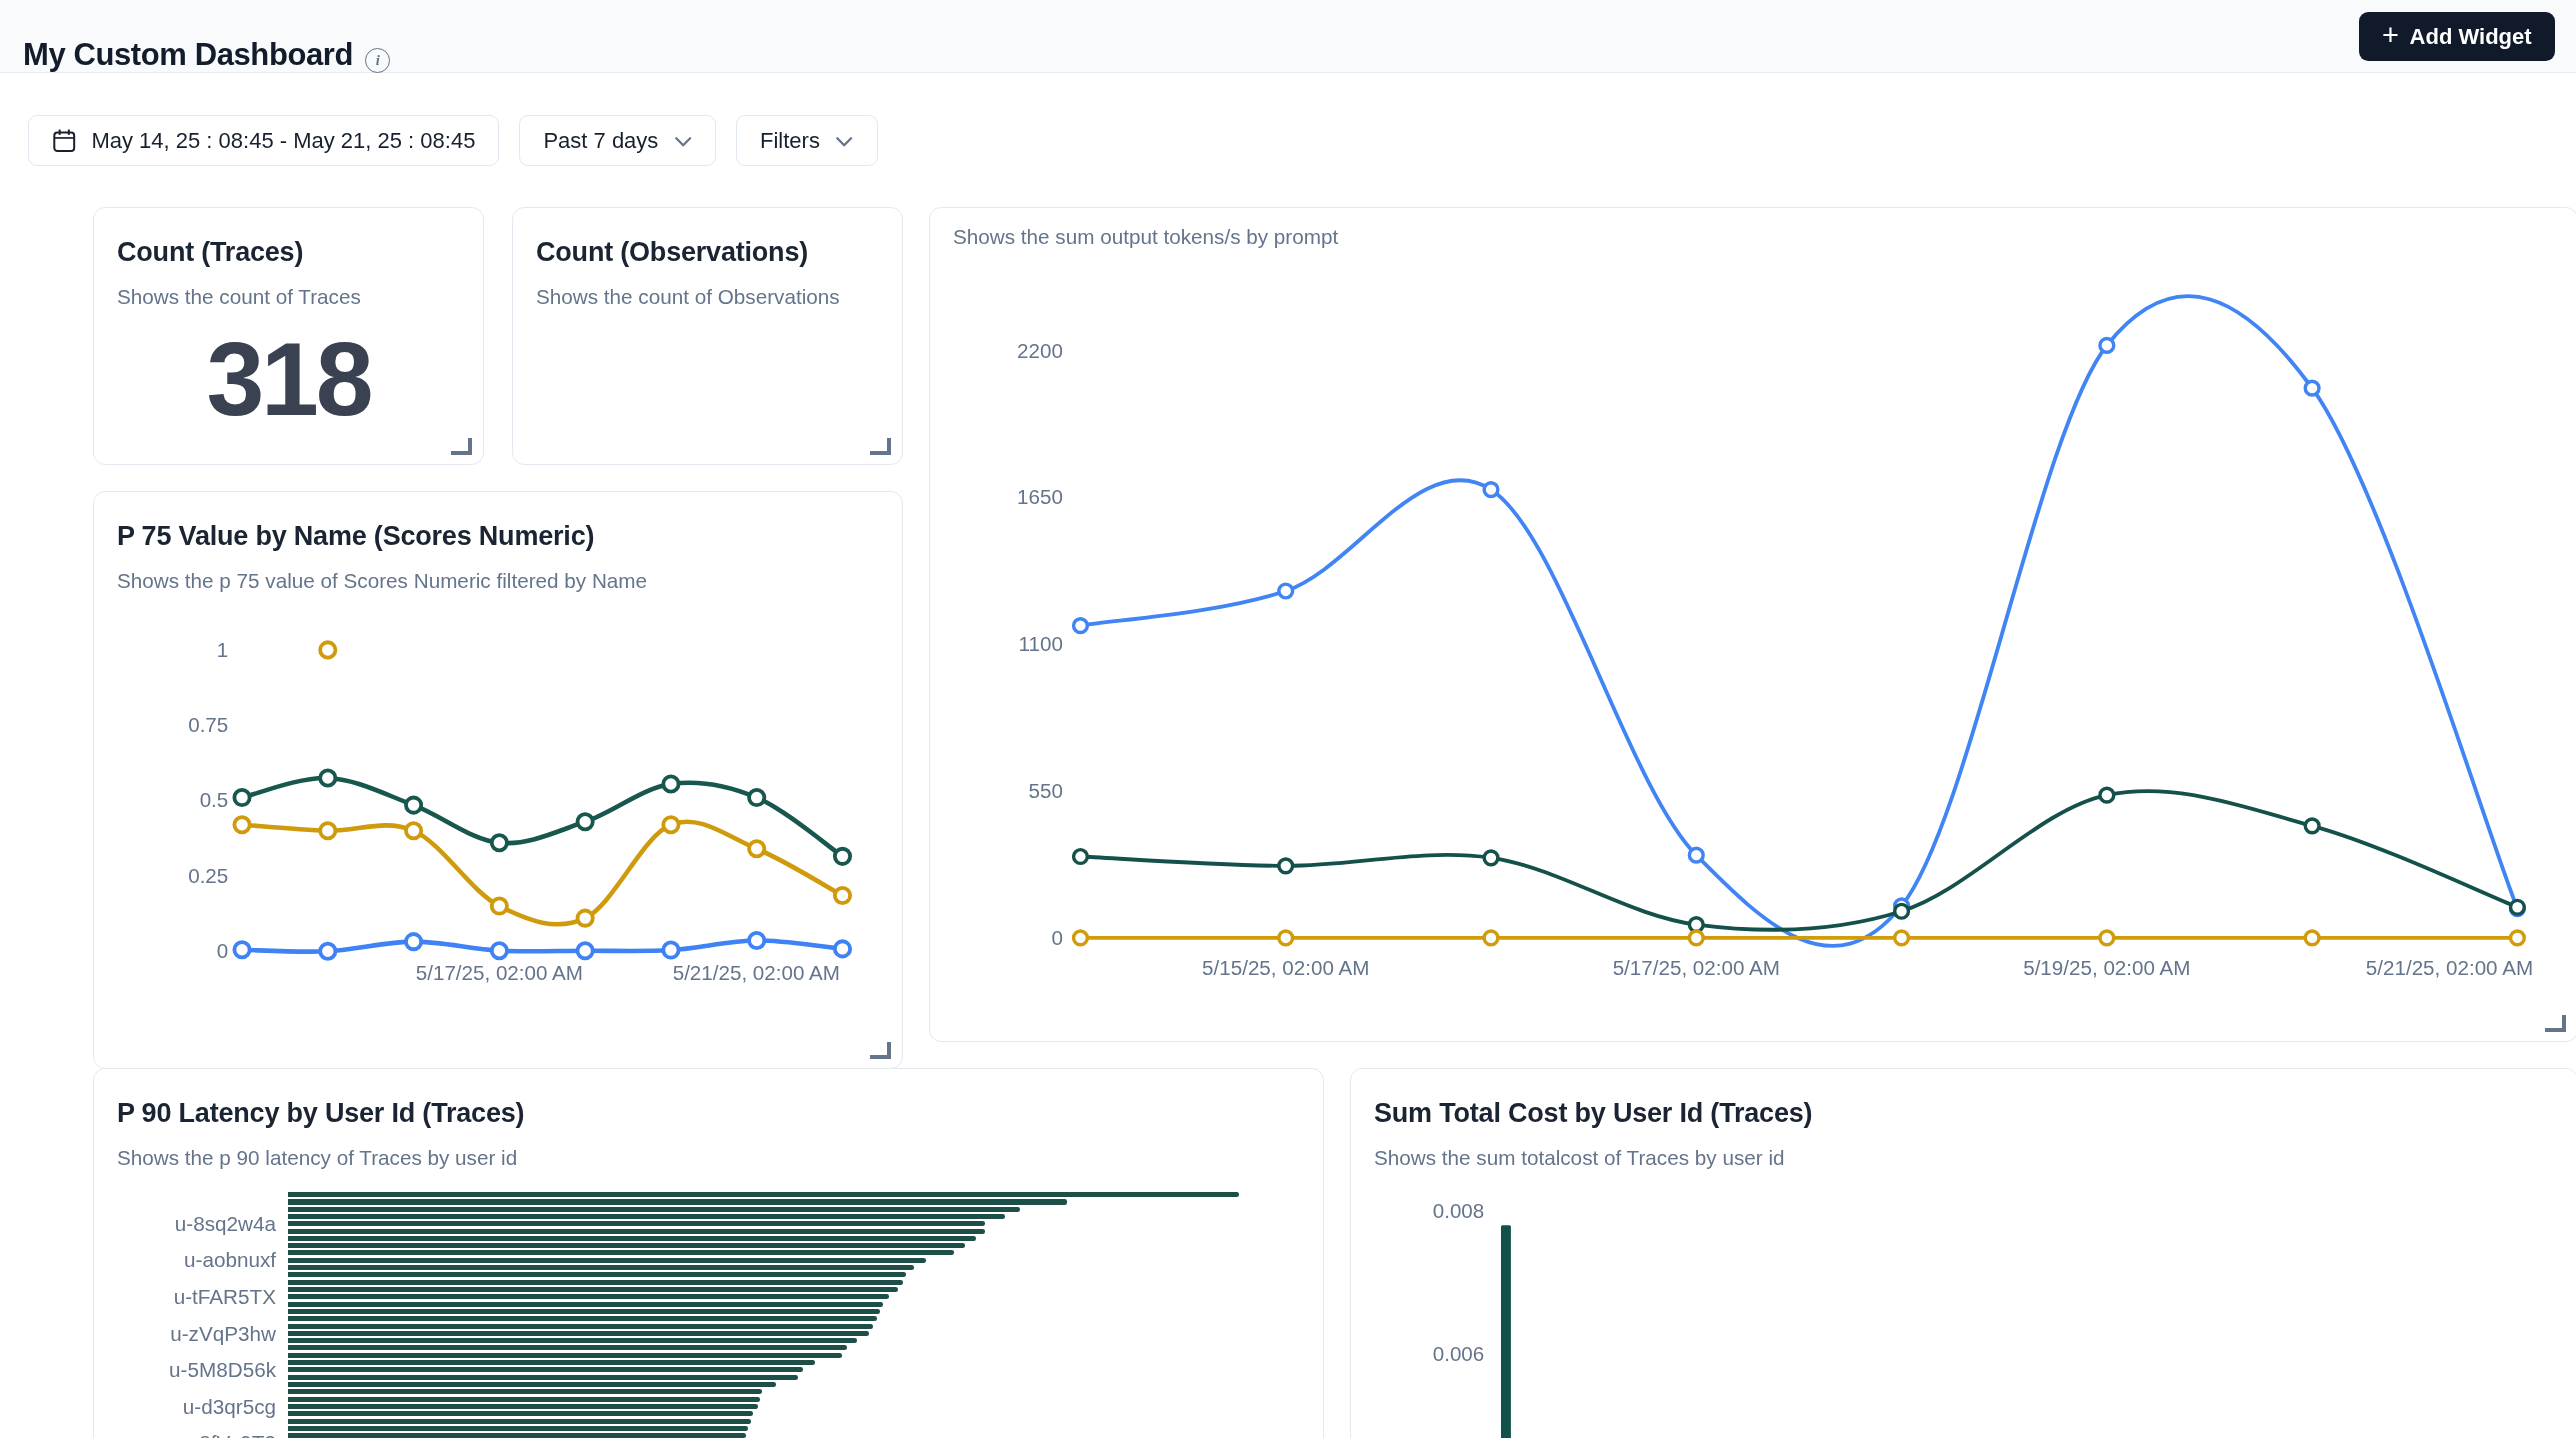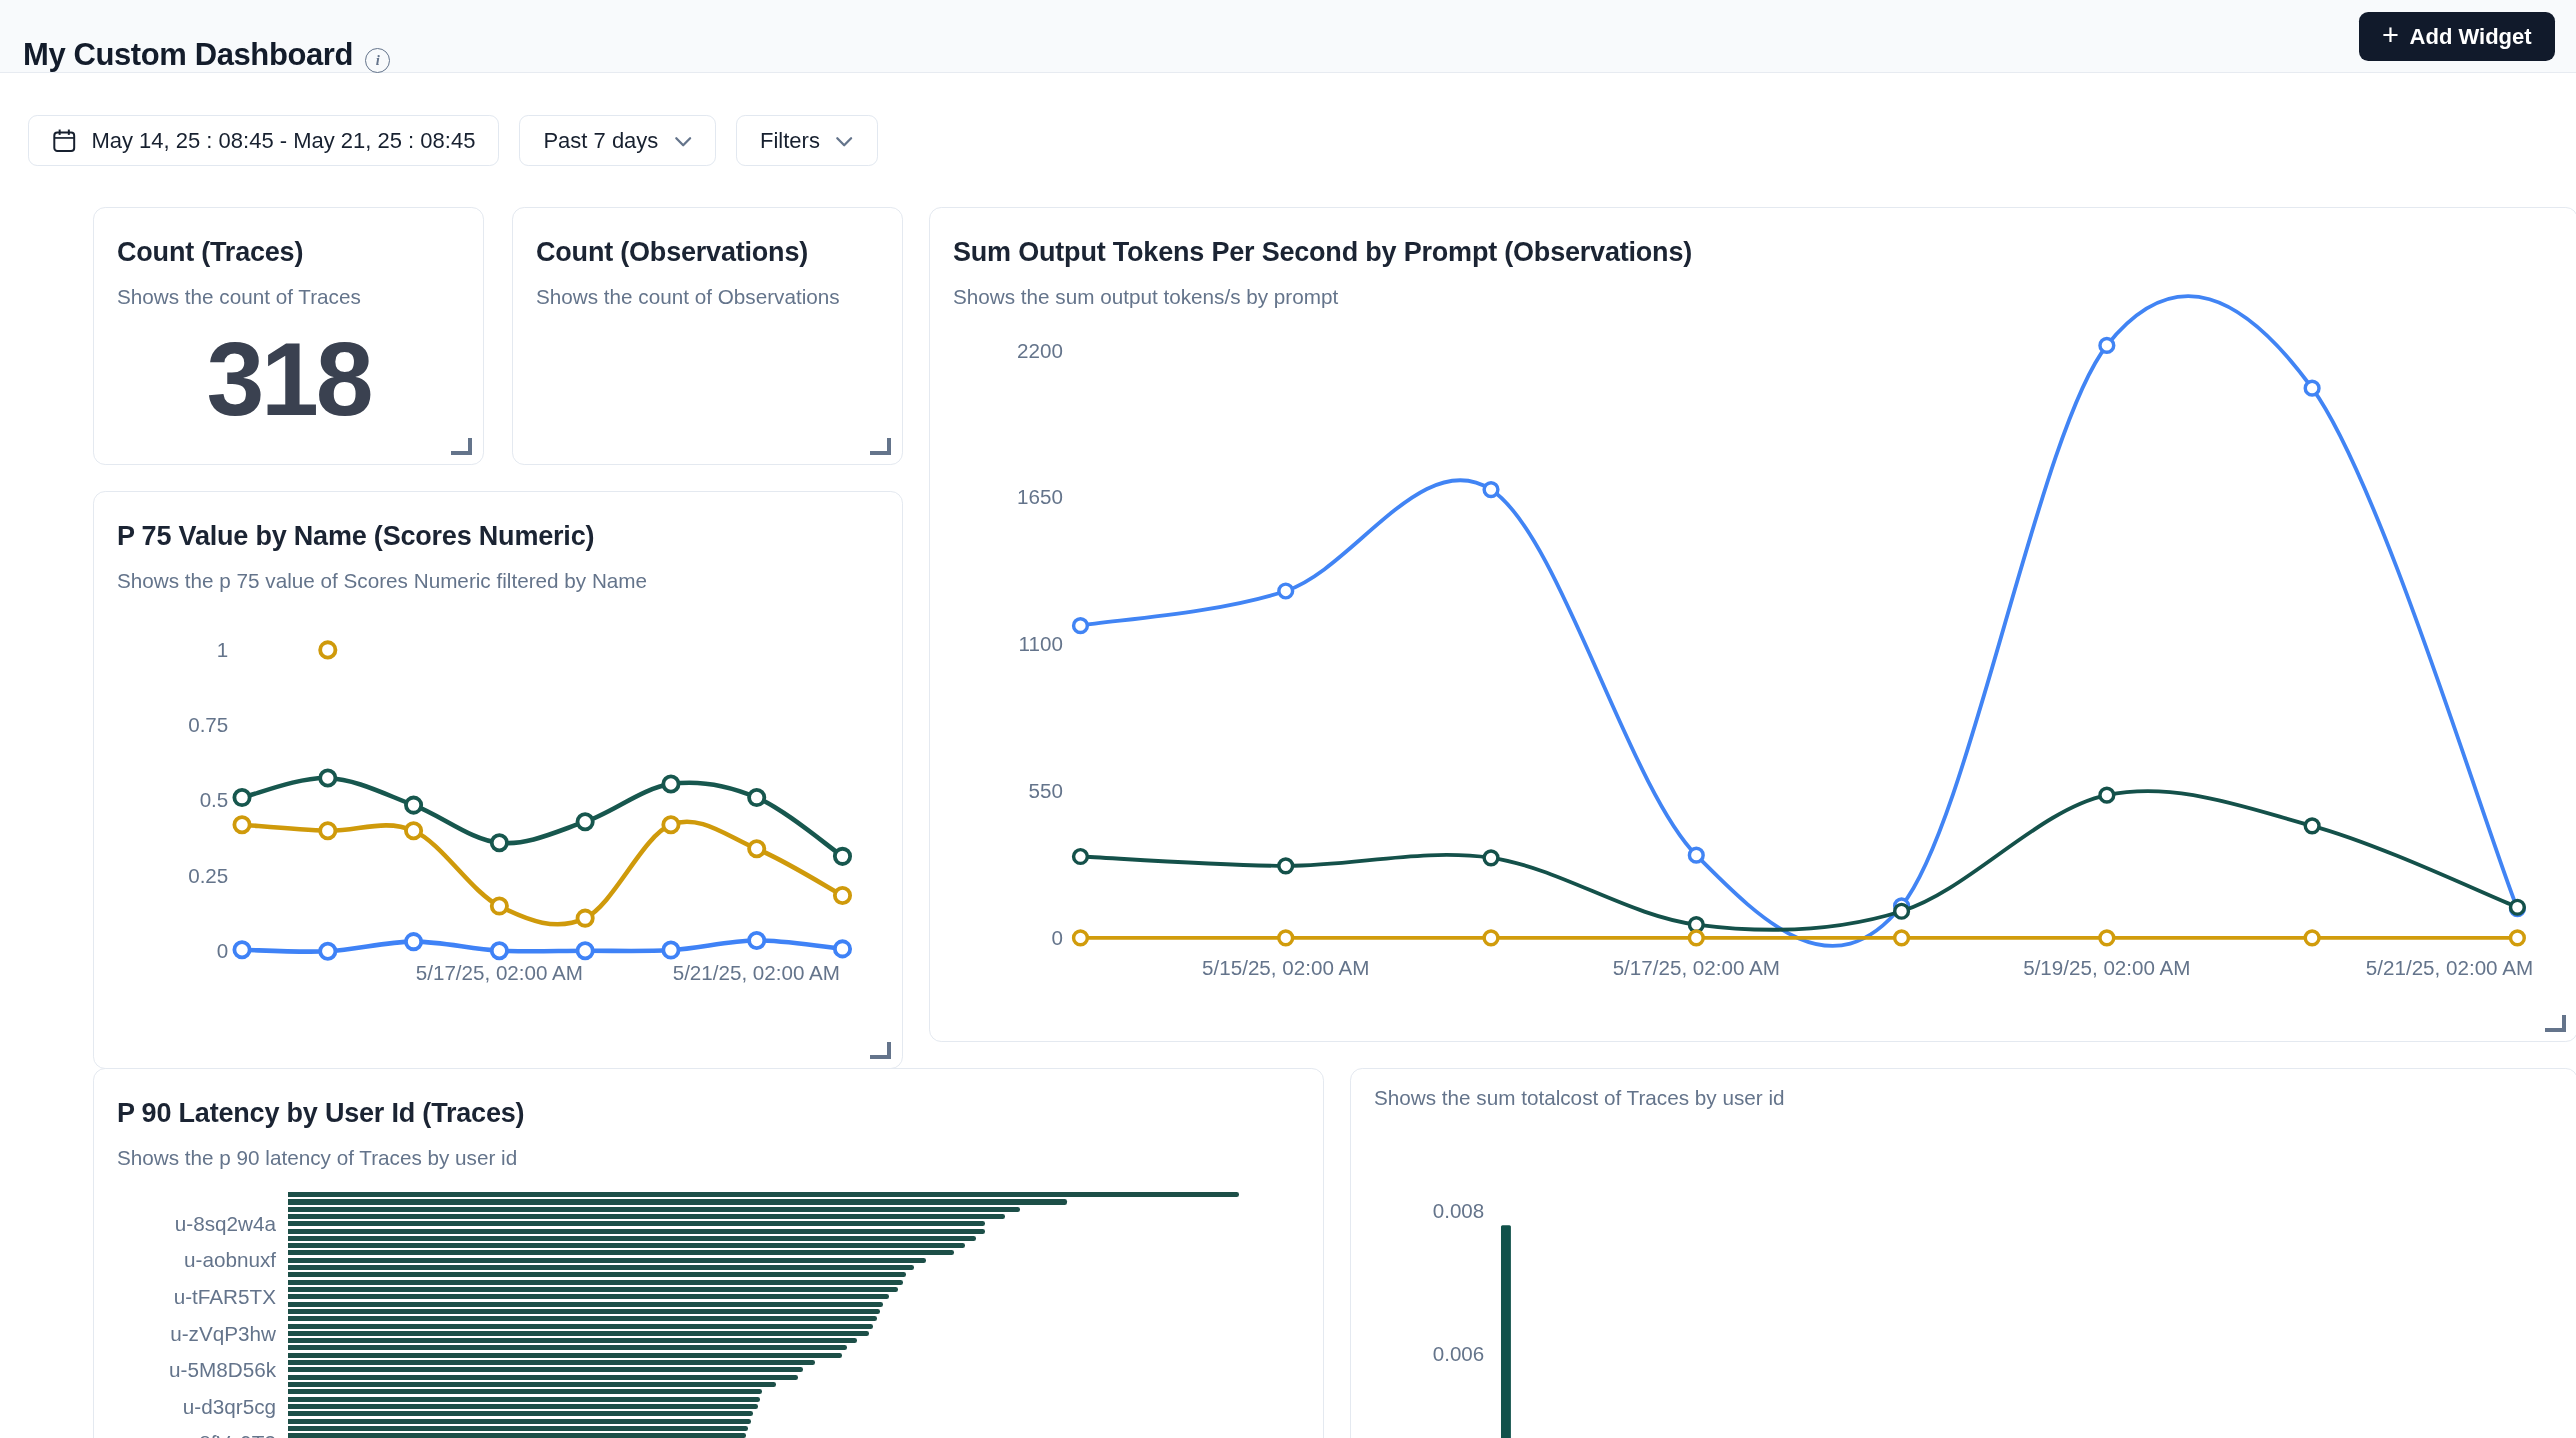--- a/index.html
+++ b/index.html
@@ -83,21 +83,20 @@
     <span class="resize-handle"></span>
   </div>
 
   <div class="card" style="left:468px;top:207px;width:391px;height:258px;">
     <div class="card-title">Count (Observations)</div>
     <div class="card-desc">Shows the count of Observations</div>
     <span class="resize-handle"></span>
   </div>
 
   <div class="card" style="left:885px;top:207px;width:1649px;height:835px;">
-    <div class="card-title">Sum Output Tokens Per Second by Prompt (Observations)</div>
     <div class="card-desc">Shows the sum output tokens/s by prompt</div>
     <svg class="chart-svg" viewBox="0 0 2155 1091">
         <text x="173" y="965" text-anchor="end" font-size="27" fill="#64748b" font-family="Liberation Sans, sans-serif">0</text>
         <text x="173" y="772.75" text-anchor="end" font-size="27" fill="#64748b" font-family="Liberation Sans, sans-serif">550</text>
         <text x="173" y="580.5" text-anchor="end" font-size="27" fill="#64748b" font-family="Liberation Sans, sans-serif">1100</text>
         <text x="173" y="388.25" text-anchor="end" font-size="27" fill="#64748b" font-family="Liberation Sans, sans-serif">1650</text>
         <text x="173" y="196" text-anchor="end" font-size="27" fill="#64748b" font-family="Liberation Sans, sans-serif">2200</text>
         <text x="464.85714285714283" y="1004" text-anchor="middle" font-size="27" fill="#64748b" font-family="Liberation Sans, sans-serif">5/15/25, 02:00 AM</text>
         <text x="1002.5714285714286" y="1004" text-anchor="middle" font-size="27" fill="#64748b" font-family="Liberation Sans, sans-serif">5/17/25, 02:00 AM</text>
         <text x="1540.2857142857142" y="1004" text-anchor="middle" font-size="27" fill="#64748b" font-family="Liberation Sans, sans-serif">5/19/25, 02:00 AM</text>
@@ -219,20 +218,21 @@
         <div class="hbar-label" style="top: 92px;">u-tFAR5TX</div>
         <div class="hbar-label" style="top: 129px;">u-zVqP3hw</div>
         <div class="hbar-label" style="top: 165px;">u-5M8D56k</div>
         <div class="hbar-label" style="top: 202px;">u-d3qr5cg</div>
         <div class="hbar-label" style="top: 238px;">u-8fVa9T3</div>
       </div>
 
   </div>
 
   <div class="card" style="left:1306px;top:1068px;width:1228px;height:566px;">
+    <div class="card-title">Sum Total Cost by User Id (Traces)</div>
     <div class="card-desc">Shows the sum totalcost of Traces by user id</div>
     <svg class="chart-svg" viewBox="0 0 1605 740">
         <text x="173" y="196" text-anchor="end" font-size="27" fill="#64748b" font-family="Liberation Sans, sans-serif">0.008</text>
         <text x="173" y="383" text-anchor="end" font-size="27" fill="#64748b" font-family="Liberation Sans, sans-serif">0.006</text>
         <rect x="195" y="205" width="13" height="535" rx="2" fill="#10514a"></rect>
       </svg>
 
   </div>
 
 </div>

